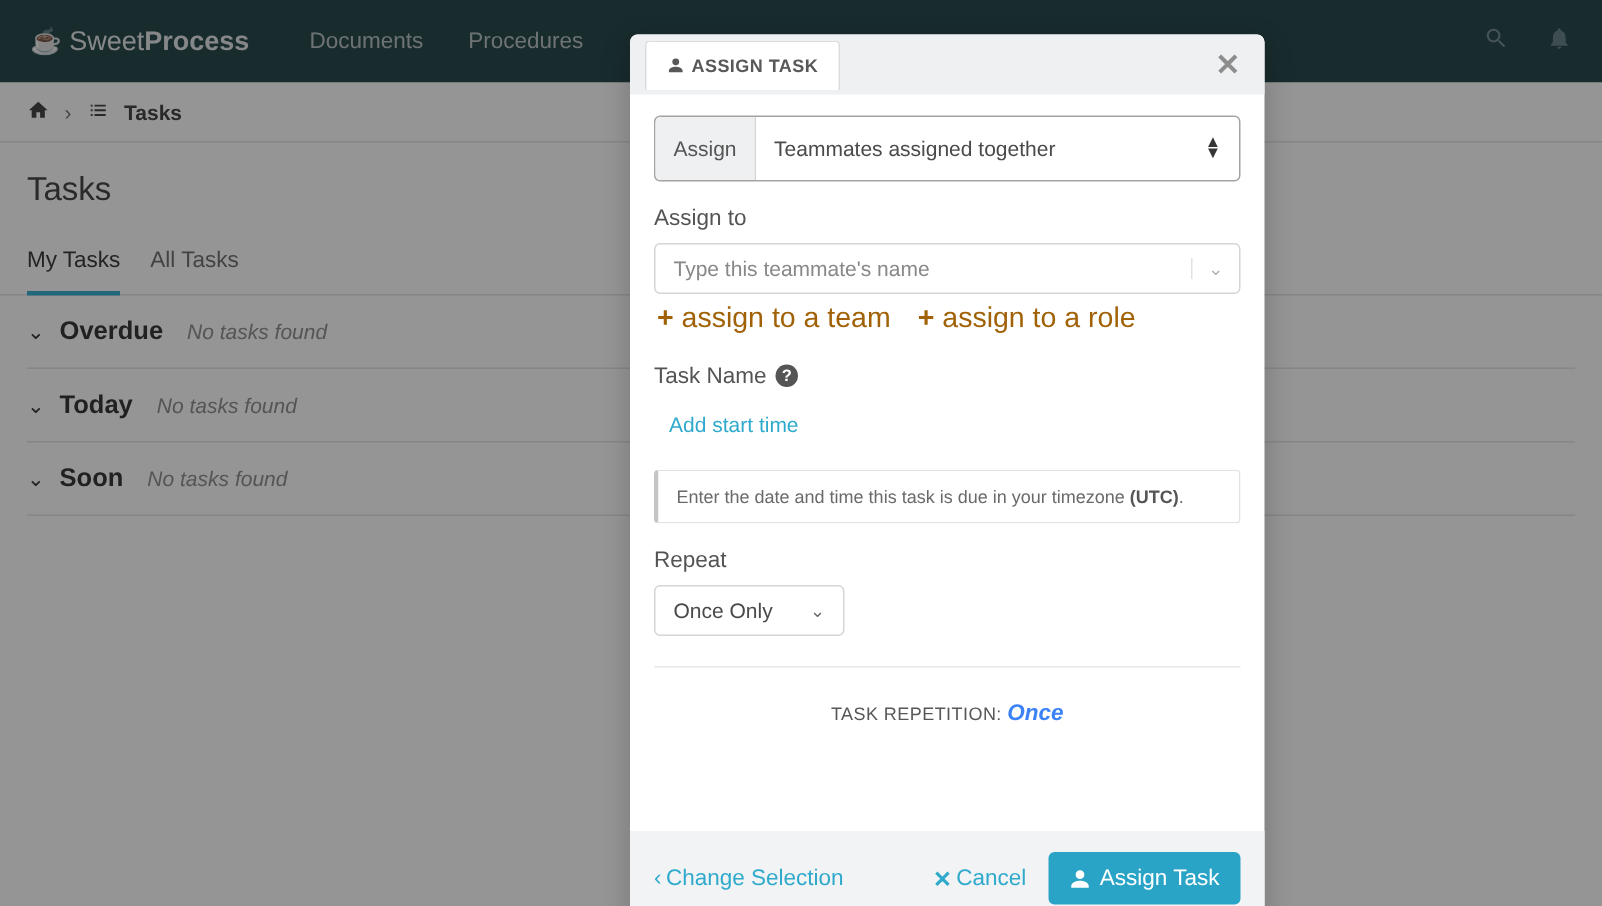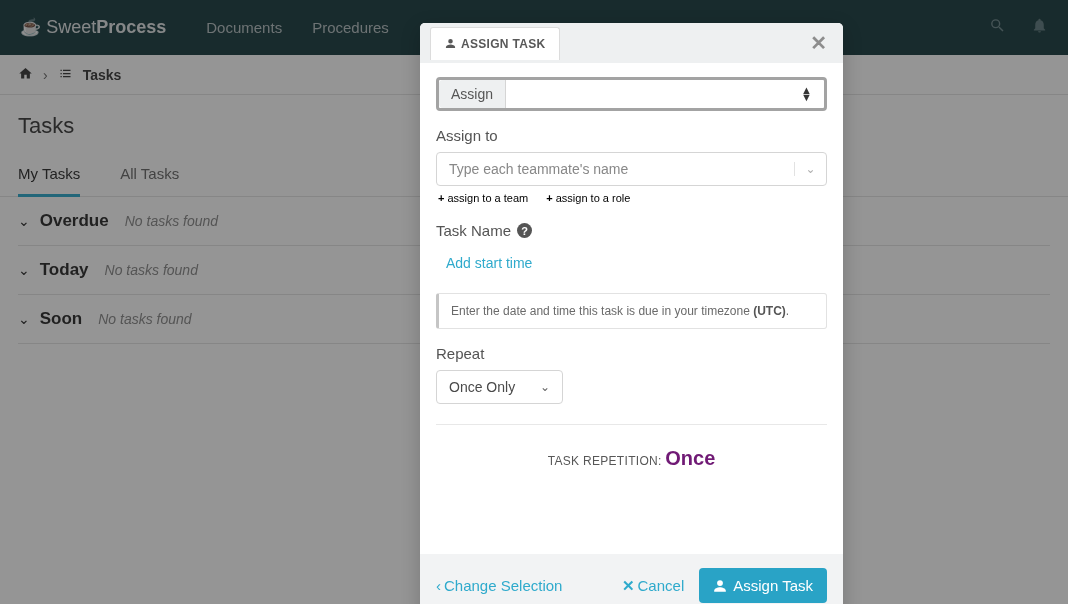--- a/index.html
+++ b/index.html
@@ -14,51 +14,51 @@
     .topnav-item { color: #b6c1c3; font-size: 15px; cursor: pointer; }
     .top-right { margin-left: auto; display: flex; gap: 25px; color: #6e898c; font-size: 16px; }
 
     .subbar { height: 40px; background: #fff; border-bottom: 1px solid #e4e4e4; display: flex; align-items: center; padding: 0 18px; gap: 10px; color: #6d6d6d; font-size: 14px; }
     .subbar .home { color: #3b3b3b; }
     .subbar .tasks { font-weight: 700; color: #3b3b3b; }
     .subbar .listicon { color: #3b3b3b; }
 
     .page-title { padding: 18px 18px 8px; color: #3c3c3c; font-size: 22px; font-weight: 500; }
 
-    .tabs { display: flex; gap: 40px; padding: 0 18px 0; border-bottom: 1px solid #e4e4e4; margin-top: 8px; }
+    .tabs { display: flex; gap: 20px; padding: 0 18px 0; border-bottom: 1px solid #e4e4e4; margin-top: 8px; }
     .tab { padding: 10px 0 12px; font-size: 15px; color: #6a6a6a; cursor: pointer; }
     .tab.active { color: #2f2f2f; border-bottom: 3px solid #2faacc; margin-bottom: -1px; }
 
     .sections { padding: 0 18px; }
     .section-row { border-bottom: 1px solid #e4e4e4; padding: 14px 0; display: flex; align-items: center; gap: 10px; }
     .section-row .chev { font-size: 14px; color: #2d2d2d; }
     .section-row .st { font-weight: 600; color: #2d2d2d; font-size: 17px; }
     .section-row .empty { font-style: italic; color: #8a8a8a; font-size: 14px; margin-left: 6px; }
 
     .scrim { position: absolute; inset: 0; background: rgba(20,20,20,0.45); }
 
     .modal { position: absolute; left: 420px; top: 23px; width: 423px; height: 594px; background: #fff; border-radius: 5px; box-shadow: 0 6px 20px rgba(0,0,0,0.2); display: flex; flex-direction: column; }
     .modal-head { background: #eef0f1; height: 40px; display: flex; align-items: center; padding: 0 10px; border-radius: 5px 5px 0 0; }
     .modal-tab { background: #fff; border: 1px solid #dcdcdc; border-bottom: none; padding: 9px 14px; font-size: 12px; font-weight: 700; color: #585858; letter-spacing: 0.3px; border-radius: 3px 3px 0 0; display: flex; align-items: center; gap: 5px; }
     .modal-close { margin-left: auto; font-size: 20px; color: #8d8d8d; cursor: pointer; font-weight: 700; padding: 0 6px; }
     .modal-body { padding: 14px 16px; overflow: auto; flex: 1; }
 
-    .assign-row { display: flex; border: 3px solid #a3a3a3; border-radius: 4px; height: 34px; margin-bottom: 16px; text-align: right; }
+    .assign-row { display: flex; border: 1px solid #a3a3a3; border-radius: 4px; height: 44px; margin-bottom: 16px; text-align: right; }
     .assign-lbl { background: #eef0f1; border-right: 1px solid #d5d5d5; display: flex; align-items: center; padding: 0 12px; color: #555; font-size: 14px; border-radius: 4px 0 0 4px; }
     .assign-sel { position: relative; flex: 1; display: flex; align-items: center; padding: 0 12px; color: #4a4a4a; font-size: 14px; }
     .sort-icon { margin-left: auto; color: #353535; font-size: 11px; line-height: 7px; display: flex; flex-direction: column; }
 
     .lbl { color: #545454; font-size: 15px; margin-bottom: 8px; display: flex; align-items: center; gap: 6px; }
     .qmark { background: #555; color: #fff; width: 15px; height: 15px; border-radius: 50%; display: inline-flex; align-items: center; justify-content: center; font-size: 11px; font-weight: 700; }
 
     .combo { border: 1px solid #d5d5d5; border-radius: 4px; height: 34px; display: flex; align-items: center; }
     .combo-input { flex: 1; padding: 0 12px; color: #888; font-size: 14px; }
     .combo-caret { width: 32px; border-left: 1px solid #e2e2e2; display: flex; align-items: center; justify-content: center; color: #b0b0b0; font-size: 12px; }
 
-    .tiny-links { display: flex; gap: 18px; padding: 6px 2px 18px; font-size: 11px; color: #000000; }
+    .tiny-links { display: flex; gap: 18px; padding: 6px 2px 18px; font-size: 19px; color: #a16207; }
     .tiny-links span { cursor: pointer; }
 
     .txt-input { border: 1px solid #d5d5d5; border-radius: 4px; height: 34px; padding: 0 12px; width: 100%; font-size: 14px; color: #555; }
     .txt-input::placeholder { color: #999; }
 
     .due-row { display: flex; gap: 10px; align-items: flex-end; margin-top: 16px; }
     .due-col { display: flex; flex-direction: column; }
     .due-col .lbl { margin-bottom: 8px; }
     .due-col input { border: 1px solid #d5d5d5; border-radius: 4px; height: 34px; padding: 0 12px; font-size: 14px; color: #555; }
     .due-col.date input { width: 125px; }
@@ -67,21 +67,21 @@
 
     .notebox { border: 1px solid #e2e2e2; border-left: 3px solid #c5c5c5; border-radius: 3px; padding: 10px 12px; margin-top: 14px; font-size: 12px; color: #6a6a6a; }
     .notebox b { color: #555; }
 
     .repeat-wrap { margin-top: 16px; }
     .repeat-sel { border: 1px solid #d5d5d5; border-radius: 4px; height: 34px; width: 127px; display: flex; align-items: center; padding: 0 12px; color: #4a4a4a; font-size: 14px; position: relative; gap: 24px; }
     .repeat-sel .chevdn { margin-left: auto; color: #666; font-size: 12px; }
 
     .divider { border-top: 1px solid #e8e8e8; margin-top: 20px; }
     .rep-summary { text-align: center; padding: 22px 0 22px; font-size: 12px; color: #575757; letter-spacing: 0.3px; }
-    .rep-summary b { font-size: 20px; text-transform: none; letter-spacing: 0; color: #701a75; }
+    .rep-summary b { font-size: 15px; text-transform: none; letter-spacing: 0; color: #3b82f6; font-style: italic; }
 
     .modal-foot { background: #f2f3f4; padding: 14px 16px 14px; display: flex; align-items: center; border-radius: 0 0 5px 5px; }
     .link-btn { color: #2faacc; font-size: 15px; background: none; border: none; cursor: pointer; display: flex; align-items: center; gap: 3px; }
     .foot-right { margin-left: auto; display: flex; align-items: center; gap: 15px; }
     .primary-btn { background: #29a3c6; color: #fff; border: none; border-radius: 4px; padding: 9px 14px; font-size: 15px; cursor: pointer; display: flex; align-items: center; gap: 6px; }
     .person-svg { width: 11px; height: 11px; }
     .icon-bell { font-size: 15px; opacity: 0.85; }
     .icon-bell svg { width: 17px; height: 17px; }
   </style>
 </head>
@@ -153,30 +153,31 @@
       <span>ASSIGN TASK</span>
     </div>
     <div class="modal-close">✕</div>
   </div>
 
   <div class="modal-body">
 
     <div class="assign-row">
       <div class="assign-lbl">Assign</div>
       <div class="assign-sel">
+        <span>Teammates assigned together</span>
         <span class="sort-icon">
             <span>▲</span>
             <span>▼</span>
           </span>
       </div>
     </div>
 
     <div class="lbl">Assign to</div>
     <div class="combo">
-      <div class="combo-input">Type each teammate's name</div>
+      <div class="combo-input">Type this teammate's name</div>
       <div class="combo-caret">⌄</div>
     </div>
     <div class="tiny-links">
       <span><b>+</b> <span>assign to a team</span></span>
       <span><b>+</b> <span>assign to a role</span></span>
     </div>
 
     <div class="lbl">
       <span>Task Name</span>
       <span class="qmark">?</span>

